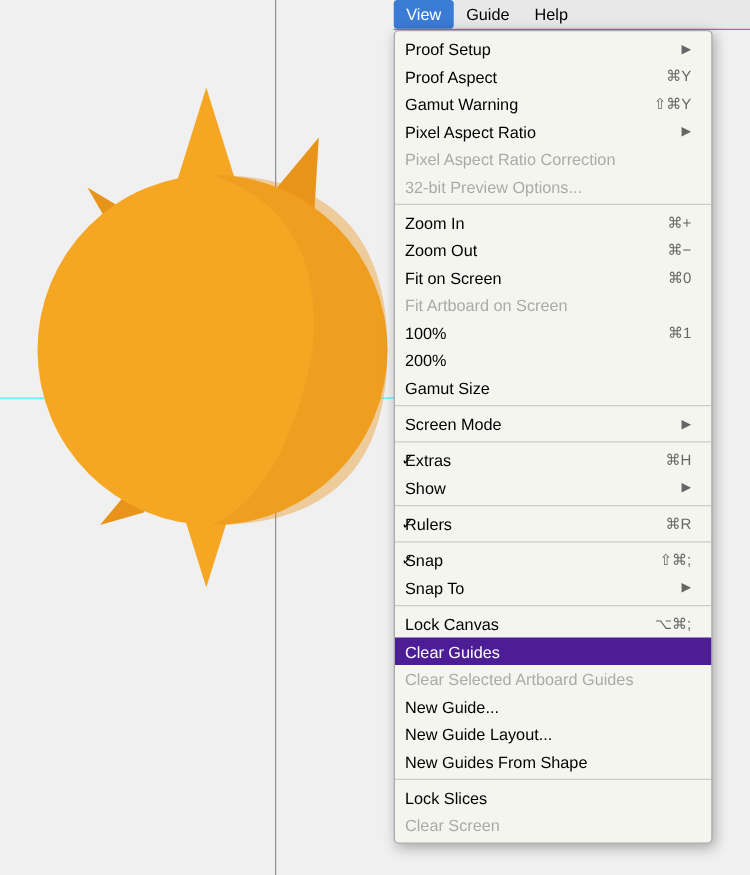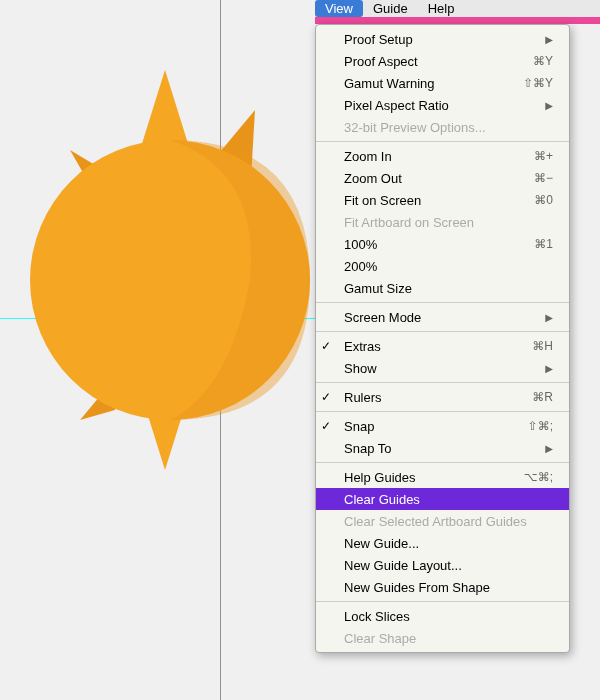--- a/index.html
+++ b/index.html
@@ -44,21 +44,21 @@
 
     
     .menubar {
       position: absolute;
       top: 0; left: 315px;
       width: 285px;
       height: 24px;
       background: #e8e8e8;
       display: flex;
       align-items: flex-end;
-      border-bottom: 7px solid #ec4899;
+      border-bottom: 1px solid #ec4899;
       z-index: 100;
     }
     .menubar-item {
       padding: 0 10px;
       height: 100%;
       display: flex;
       align-items: center;
       cursor: pointer;
       font-size: 13px;
       color: #000;
@@ -80,32 +80,32 @@
       box-shadow: 2px 3px 10px rgba(0,0,0,0.3);
       z-index: 200;
       padding: 3px 0;
       border-radius: 4px;
     }
 
     .menu-item {
       display: flex;
       align-items: center;
       justify-content: space-between;
-      padding: 2px 16px 2px 28px;
+      padding: 2px 16px 2px 8px;
       height: 22px;
       cursor: pointer;
       color: #000;
       position: relative;
     }
     .menu-item.disabled {
       color: #aaa;
       cursor: default;
     }
     .menu-item.highlighted {
-      background: #6d28d9;
+      background: #4c1d95;
       color: white;
     }
     .menu-item.checked::before {
       content: '✓';
       position: absolute;
       left: 5px;
       font-size: 12px;
     }
 
     .menu-separator {
@@ -178,20 +178,23 @@
   </div>
   <div class="menu-item">
     <span class="menu-item-label">Gamut Warning</span>
     <span class="menu-item-shortcut">⇧⌘Y</span>
   </div>
   <div class="menu-item">
     <span class="menu-item-label">Pixel Aspect Ratio</span>
     <span class="menu-item-arrow">▶</span>
   </div>
   <div class="menu-item disabled">
+    <span class="menu-item-label">Pixel Aspect Ratio Correction</span>
+  </div>
+  <div class="menu-item disabled">
     <span class="menu-item-label">32-bit Preview Options...</span>
   </div>
 
   <div class="menu-separator"></div>
 
   <div class="menu-item">
     <span class="menu-item-label">Zoom In</span>
     <span class="menu-item-shortcut">⌘+</span>
   </div>
   <div class="menu-item">
@@ -248,21 +251,21 @@
     <span class="menu-item-shortcut">⇧⌘;</span>
   </div>
   <div class="menu-item">
     <span class="menu-item-label">Snap To</span>
     <span class="menu-item-arrow">▶</span>
   </div>
 
   <div class="menu-separator"></div>
 
   <div class="menu-item">
-    <span class="menu-item-label">Help Guides</span>
+    <span class="menu-item-label">Lock Canvas</span>
     <span class="menu-item-shortcut">⌥⌘;</span>
   </div>
   <div class="menu-item highlighted">
     <span class="menu-item-label">Clear Guides</span>
   </div>
   <div class="menu-item disabled">
     <span class="menu-item-label">Clear Selected Artboard Guides</span>
   </div>
   <div class="menu-item">
     <span class="menu-item-label">New Guide...</span>
@@ -273,15 +276,15 @@
   <div class="menu-item">
     <span class="menu-item-label">New Guides From Shape</span>
   </div>
 
   <div class="menu-separator"></div>
 
   <div class="menu-item">
     <span class="menu-item-label">Lock Slices</span>
   </div>
   <div class="menu-item disabled">
-    <span class="menu-item-label">Clear Shape</span>
+    <span class="menu-item-label">Clear Screen</span>
   </div>
 </div>
 
 </body></html>

